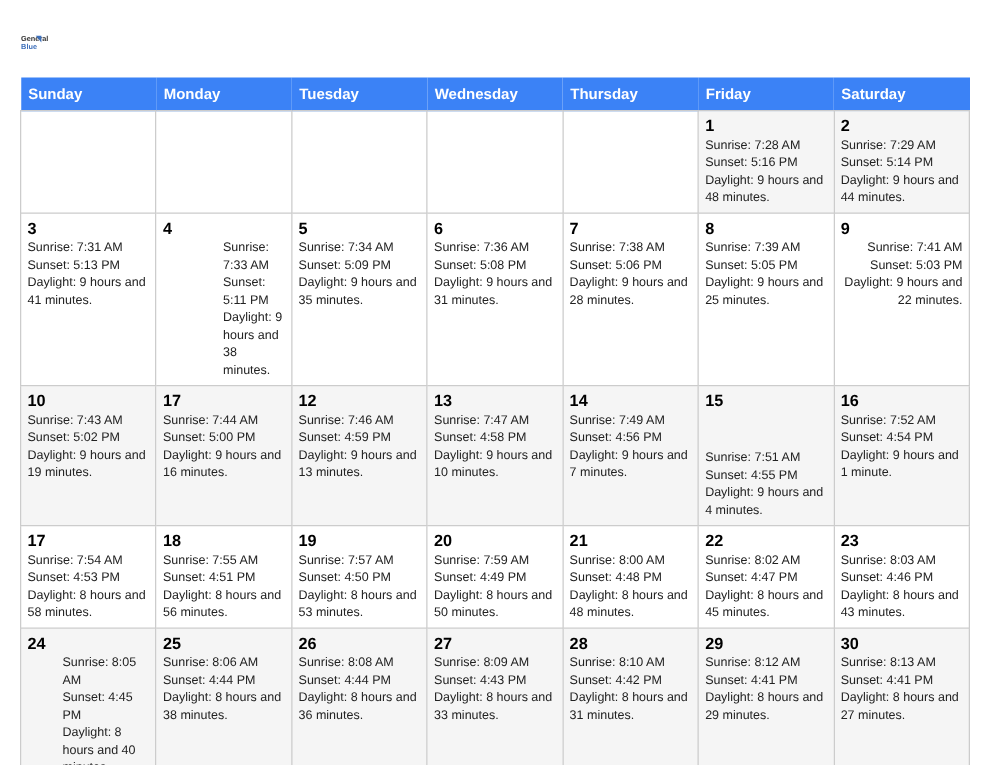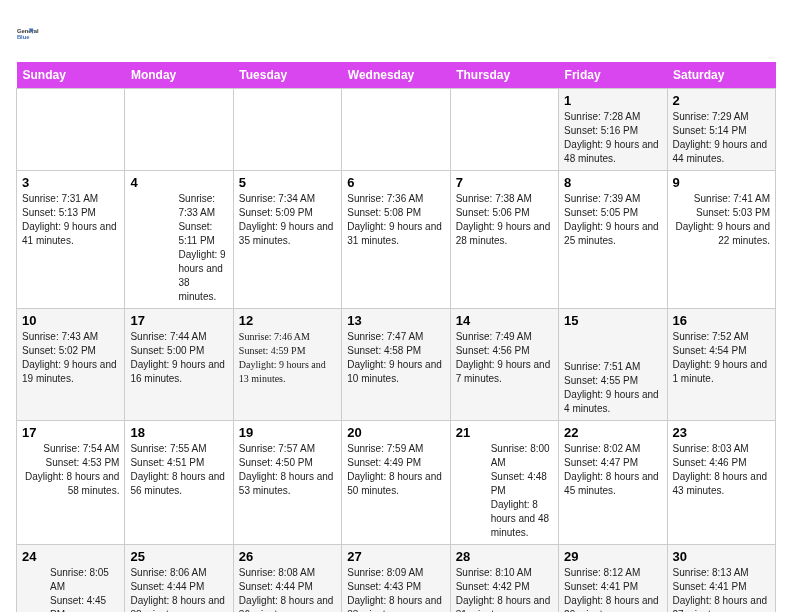--- a/index.html
+++ b/index.html
@@ -36,21 +36,21 @@
     .subtitle {
       font-size: 14px;
       color: #555;
     }
     table {
       width: 100%;
       border-collapse: collapse;
       font-size: 11px;
     }
     thead tr th {
-      background-color: #d946ef;
+      background-color: #3b82f6;
       color: white;
       text-align: left;
       padding: 6px 6px;
       font-size: 12px;
       font-weight: bold;
     }
     tbody tr td {
       border: 1px solid #ccc;
       vertical-align: top;
       padding: 4px 5px;
@@ -181,21 +181,21 @@
 Daylight: 9 hours and 19 minutes.</div>
         </td>
         <td>
           <div class="day-number">17</div>
           <div class="day-info" style="white-space: pre-line;">Sunrise: 7:44 AM
 Sunset: 5:00 PM
 Daylight: 9 hours and 16 minutes.</div>
         </td>
         <td>
           <div class="day-number">12</div>
-          <div class="day-info" style="white-space: pre-line; font-family: Liberation Serif, serif;">Sunrise: 7:46 AM
+          <div class="day-info" style="white-space: pre-line;">Sunrise: 7:46 AM
 Sunset: 4:59 PM
 Daylight: 9 hours and 13 minutes.</div>
         </td>
         <td>
           <div class="day-number">13</div>
           <div class="day-info" style="white-space: pre-line;">Sunrise: 7:47 AM
 Sunset: 4:58 PM
 Daylight: 9 hours and 10 minutes.</div>
         </td>
         <td>
@@ -213,21 +213,21 @@
         <td>
           <div class="day-number">16</div>
           <div class="day-info" style="white-space: pre-line;">Sunrise: 7:52 AM
 Sunset: 4:54 PM
 Daylight: 9 hours and 1 minute.</div>
         </td>
       </tr>
       <tr>
         <td>
           <div class="day-number">17</div>
-          <div class="day-info" style="white-space: pre-line; text-align: right;">Sunrise: 7:54 AM
+          <div class="day-info" style="white-space: pre-line;">Sunrise: 7:54 AM
 Sunset: 4:53 PM
 Daylight: 8 hours and 58 minutes.</div>
         </td>
         <td>
           <div class="day-number">18</div>
           <div class="day-info" style="white-space: pre-line;">Sunrise: 7:55 AM
 Sunset: 4:51 PM
 Daylight: 8 hours and 56 minutes.</div>
         </td>
         <td>
@@ -237,21 +237,21 @@
 Daylight: 8 hours and 53 minutes.</div>
         </td>
         <td>
           <div class="day-number">20</div>
           <div class="day-info" style="white-space: pre-line;">Sunrise: 7:59 AM
 Sunset: 4:49 PM
 Daylight: 8 hours and 50 minutes.</div>
         </td>
         <td>
           <div class="day-number">21</div>
-          <div class="day-info" style="white-space: pre-line; margin-left: 35px;">Sunrise: 8:00 AM
+          <div class="day-info" style="white-space: pre-line;">Sunrise: 8:00 AM
 Sunset: 4:48 PM
 Daylight: 8 hours and 48 minutes.</div>
         </td>
         <td>
           <div class="day-number">22</div>
           <div class="day-info" style="white-space: pre-line;">Sunrise: 8:02 AM
 Sunset: 4:47 PM
 Daylight: 8 hours and 45 minutes.</div>
         </td>
         <td>

